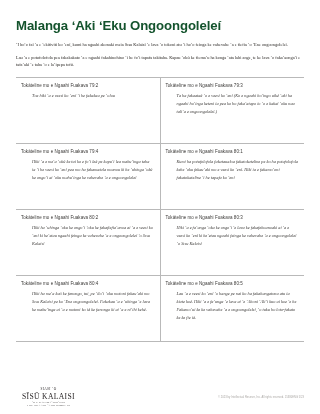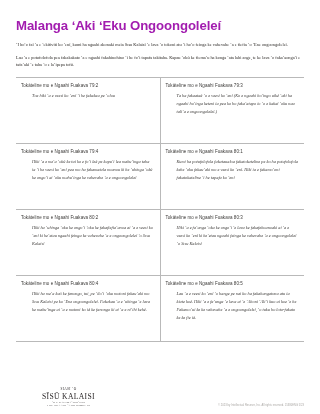--- a/index.html
+++ b/index.html
@@ -22,21 +22,21 @@
     padding: 18px 16px 0 16px;
     display: flex;
     flex-direction: column;
   }
   .doc-title {
     font-size: 13.2px;
     font-weight: bold;
     letter-spacing: -0.1px;
     line-height: 1.15;
     margin: 0 0 8px 0;
-    color: #a21caf;
+    color: #14532d;
   }
   .intro {
     font-family: "Liberation Serif", serif;
     font-size: 4.35px;
     line-height: 1.75;
     margin: 0 0 5px 0;
     color: #2a2724;
     text-align: left;
   }
   .intro:last-of-type {
@@ -72,24 +72,23 @@
     font-style: italic;
     font-size: 4.3px;
     line-height: 1.85;
     color: #3a3836;
     margin: 0;
     padding-left: 11px;
   }
   .footer {
     margin-top: auto;
     display: flex;
-    align-items: flex-end;
+    align-items: center;
     justify-content: space-between;
     padding: 0 0 6px 0;
-    margin-left: 20px;
   }
   .logo {
     text-align: center;
     line-height: 1;
     padding-left: 6px;
   }
   .logo-l1 {
     font-family: "Liberation Serif", serif;
     font-size: 3.4px;
     letter-spacing: 0.4px;

